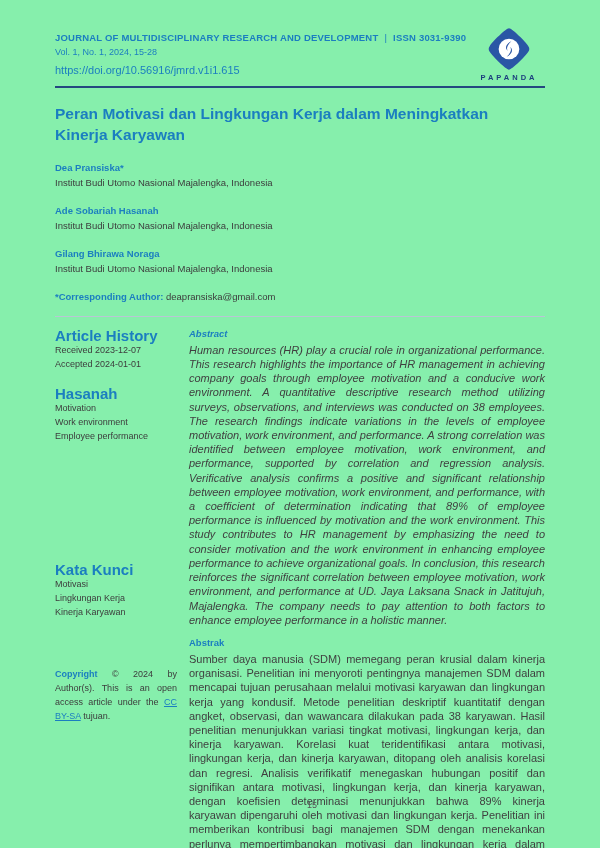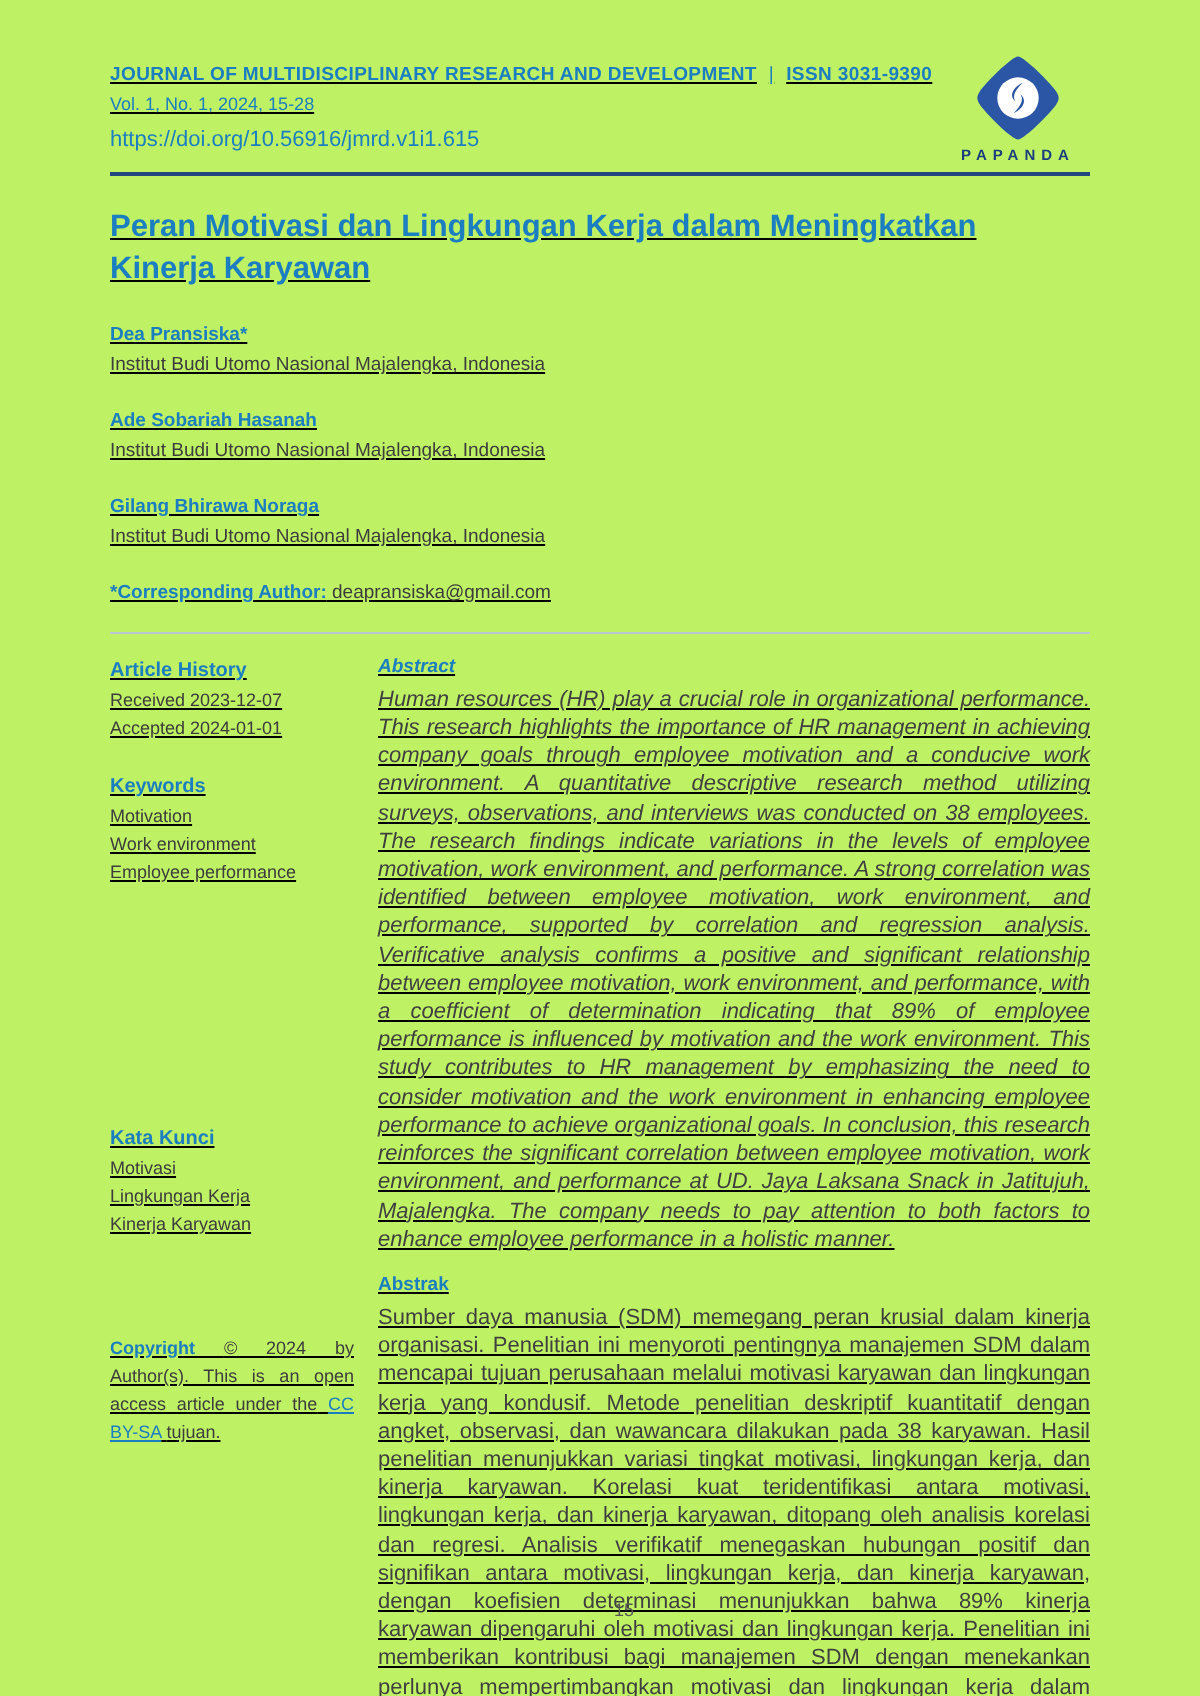--- a/index.html
+++ b/index.html
@@ -2,24 +2,23 @@
 <html><head>
 <meta charset="utf-8">
 <style>
   * { margin: 0; padding: 0; box-sizing: border-box; }
   html, body { background: #e9e9e9; }
   body { font-family: "Liberation Sans", sans-serif; }
   .page {
     position: relative;
     width: 600px; height: 848px;
     margin: 0 auto;
-    background: #bef264;
+    background: #86efac;
     padding: 30px 55px 0 55px;
     overflow: hidden;
-    text-decoration: underline;
   }
   
   .header {
     position: relative;
     border-bottom: 2px solid #25477f;
     padding-bottom: 6px;
     min-height: 58px;
   }
   .journal-line { color: #1b7ec0; font-size: 9.5px; font-weight: 700; letter-spacing: .2px; line-height: 15px; }
   .journal-line .pipe { font-weight: 400; padding: 0 6px; }
@@ -48,21 +47,21 @@
   .corresponding .label { color: #1b7ec0; font-weight: 700; }
   .corresponding .email { color: #3c3c3c; text-decoration: none; }
   
   .columns {
     display: flex;
     margin-top: 12px;
     border-top: 1px solid #b8c6d4;
     padding-top: 10px;
   }
   .sidebar { width: 122px; margin-right: 12px; font-size: 9px; color: #3c3c3c; }
-  .sb-heading { color: #1b7ec0; font-weight: 700; font-size: 10px; line-height: 14px; }
+  .sb-heading { color: #1b7ec0; font-weight: 700; font-size: 15px; line-height: 14px; }
   .sb-item { line-height: 14px; }
   .sb-history { margin-top: 2px; }
   .sb-keywords { margin-top: 16px; }
   .sb-katakunci { margin-top: 120px; }
   .sb-copyright { margin-top: 48px; line-height: 14px; text-align: justify; }
   .sb-copyright .cw { color: #1b7ec0; font-weight: 700; }
   .sb-copyright a { color: #1b7ec0; text-decoration: underline; }
   .abstract-col { flex: 1; }
   .abs-heading { color: #1b7ec0; font-weight: 700; font-style: italic; font-size: 9.5px; line-height: 14px; margin-bottom: 2px; }
   .abs-heading.id { font-style: normal; }
@@ -126,21 +125,21 @@
   <div class="columns">
 
     <div class="sidebar">
       <div class="sb-history">
         <div class="sb-heading">Article History</div>
         <div class="sb-item">Received 2023-12-07</div>
         <div class="sb-item">Accepted 2024-01-01</div>
       </div>
 
       <div class="sb-keywords">
-        <div class="sb-heading">Keywords</div>
+        <div class="sb-heading">Hasanah</div>
         <div class="sb-item">Motivation</div>
         <div class="sb-item">Work environment</div>
         <div class="sb-item">Employee performance</div>
       </div>
 
       <div class="sb-katakunci">
         <div class="sb-heading">Kata Kunci</div>
         <div class="sb-item">Motivasi</div>
         <div class="sb-item">Lingkungan Kerja</div>
         <div class="sb-item">Kinerja Karyawan</div>

